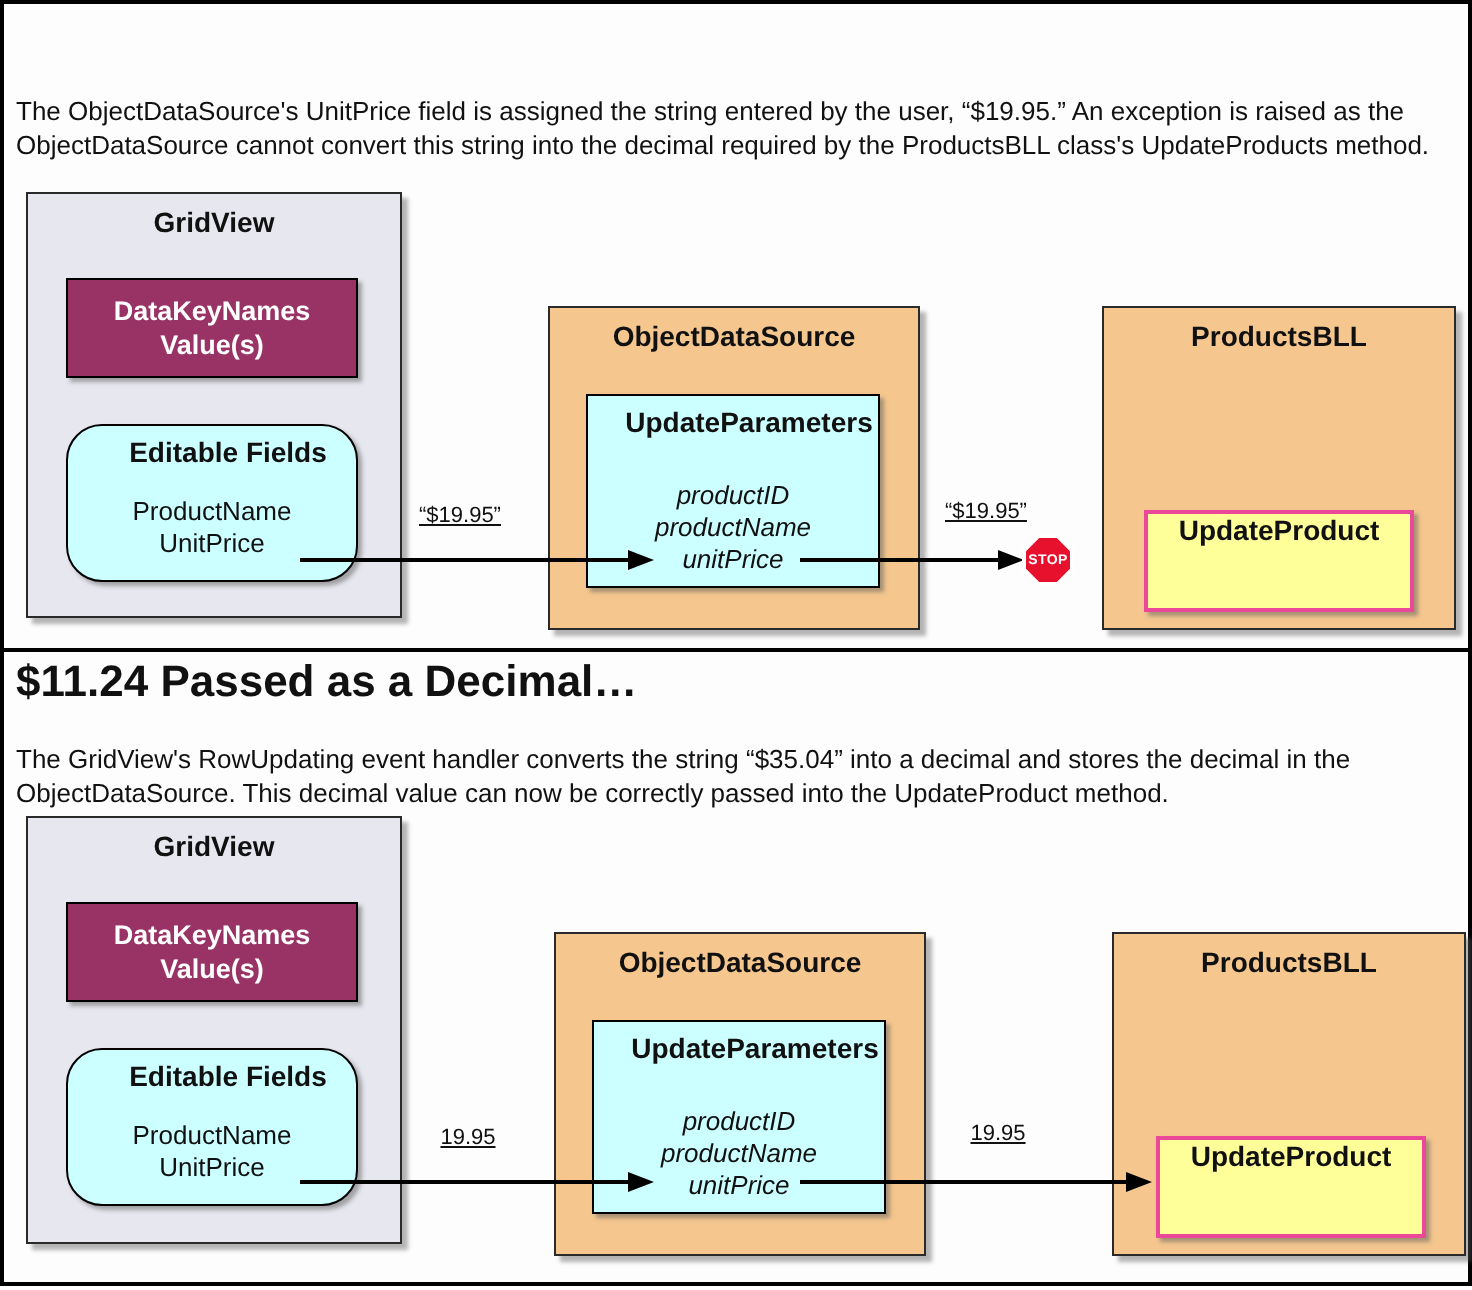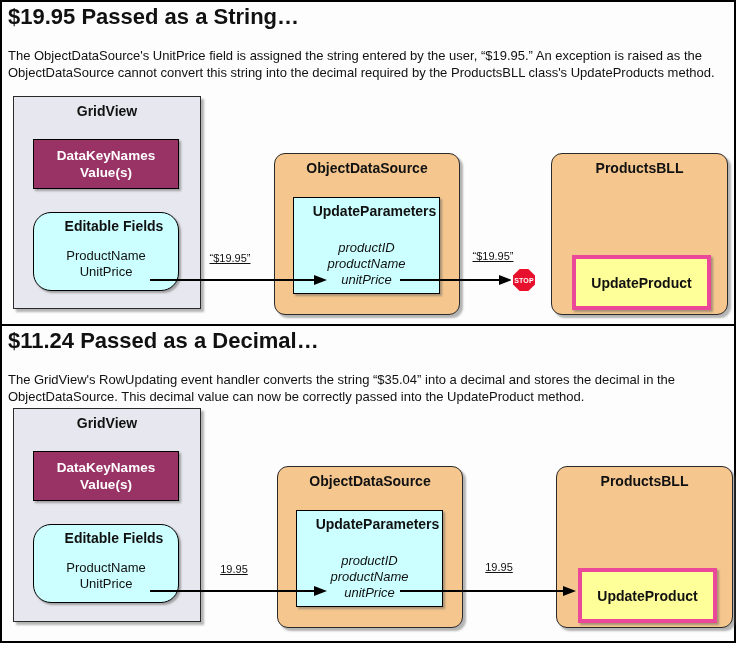--- a/index.html
+++ b/index.html
@@ -24,21 +24,21 @@
     position:absolute; left:6px; top:33px; width:722px;
     font-size:13px; line-height:16.5px;
   }
 
   .big-box {
     position:absolute;
     border:1px solid #2a2a2a;
     box-shadow:3px 3px 2px rgba(90,90,90,0.45);
   }
   .gridview-box { background:var(--gridview-bg,#e7e7ef); }
-  .tan-box { background:var(--tan-bg,#f5c78f);border-radius:11px; }
+  .tan-box { background:var(--tan-bg,#f5c78f); }
 
   .box-heading {
     text-align:center; font-weight:bold; font-size:14px;
     padding-top:6px;
   }
 
   .dkn-box {
     position:absolute; left:19px; top:42px; width:144px; height:48px;
     background:var(--datakey-bg,#993366); color:var(--datakey-text,#fff);
     border:1px solid #000; box-shadow:2px 2px 2px rgba(90,90,90,0.5);
@@ -53,22 +53,22 @@
   }
   .ef-box   { left:19px; top:115px; width:144px; height:77px;border-radius:18px; }
   .up-box   { left:18px; top:43px;  width:145px; height:95px; }
   .cyan-box .inner-heading { font-weight:bold; font-size:14px; padding-top:5px;margin-left:16px; }
   .ef-fields { margin-top:14px; font-size:13px; line-height:16px; }
   .up-params { margin-top:21px; font-size:13px; line-height:16px;font-style:italic; }
 
   .yellow-box {
     position:absolute; width:131px; height:47px;
     background:var(--yellow-bg,#ffff99);
-    border:4px solid #ec4899; box-shadow:2px 2px 2px rgba(90,90,90,0.5);
-    display:flex; align-items:center; justify-content:center;
+    border:2px solid #ec4899; box-shadow:2px 2px 2px rgba(90,90,90,0.5);
+    display:flex; justify-content:center;
     font-weight:bold; font-size:14px;
   }
 
   .hline { position:absolute; height:2px; background:var(--arrow,#000); z-index:6; }
   .ahead {
     position:absolute; width:0; height:0; z-index:6;
     border-left:13px solid var(--arrow,#000);
     border-top:5px solid transparent; border-bottom:5px solid transparent;
   }
   .alabel {
@@ -90,21 +90,20 @@
     display:flex; align-items:center; justify-content:center;
     letter-spacing:0.2px;
   }
 </style>
 </head>
 <body>
 
 <div class="stage">
 
   <section class="panel panel-top">
-    <h1 class="panel-title">$19.95 Passed as a String…</h1>
     <p class="panel-desc">The ObjectDataSource's UnitPrice field is assigned the string entered by the user, “$19.95.” An exception is raised as the ObjectDataSource cannot convert this string into the decimal required by the ProductsBLL class's UpdateProducts method.</p>
 
     <div class="big-box gridview-box" style="left:11px; top:94px; width:186px; height:211px;">
       <div class="box-heading">GridView</div>
       <div class="dkn-box">
         <div>DataKeyNames</div>
         <div>Value(s)</div>
       </div>
       <div class="cyan-box ef-box">
         <div class="inner-heading">Editable Fields</div>

